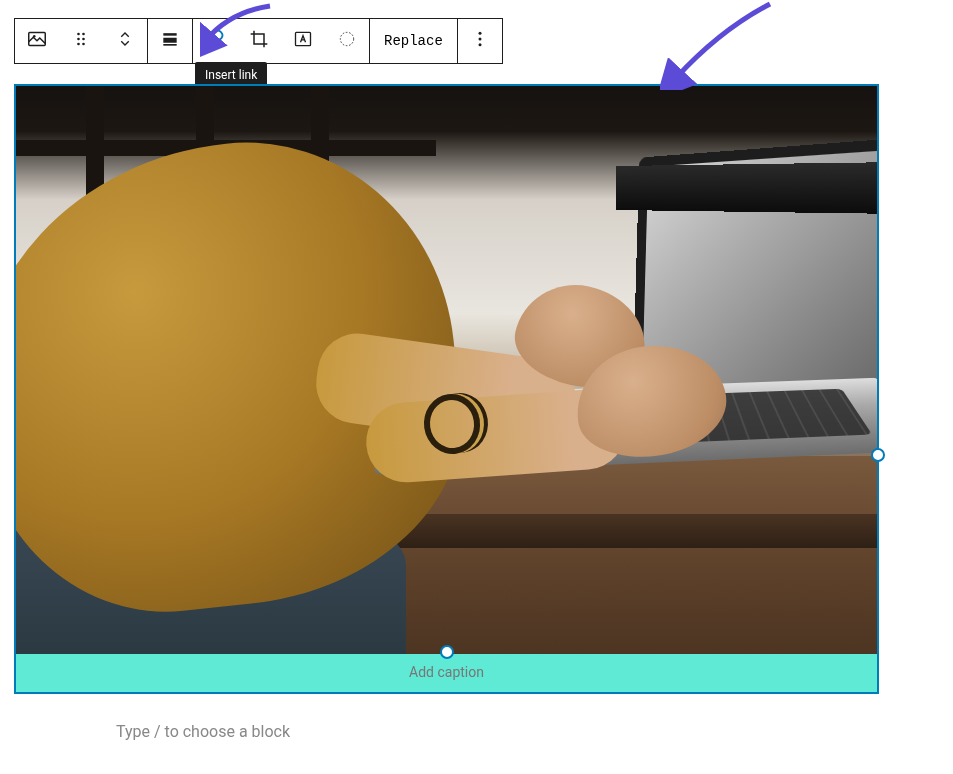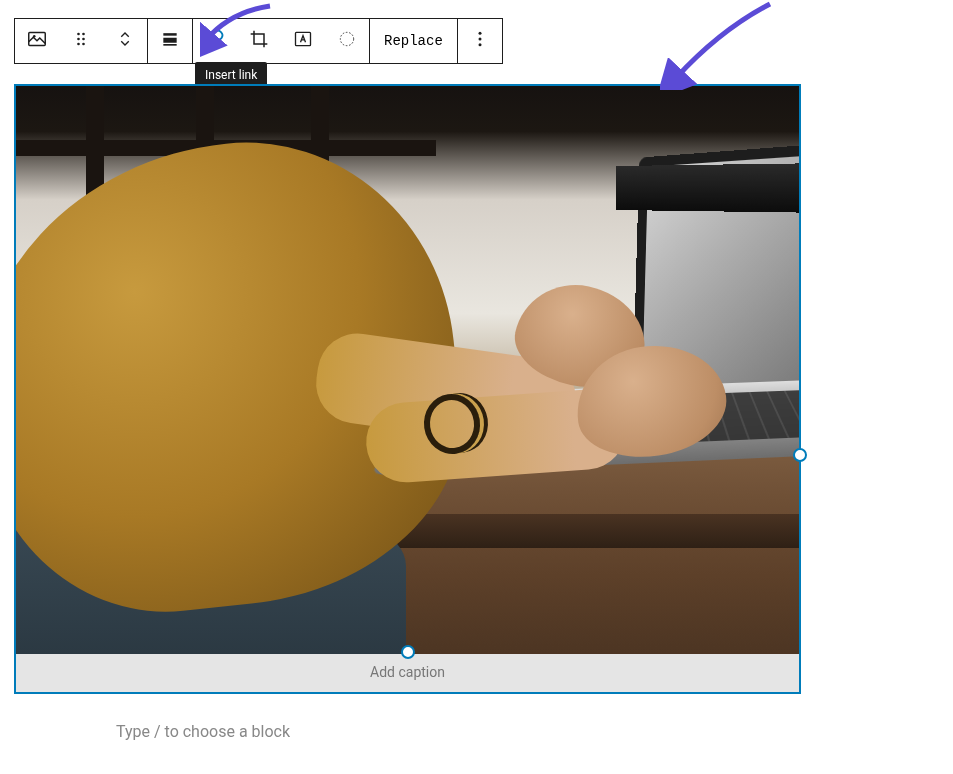--- a/index.html
+++ b/index.html
@@ -70,23 +70,23 @@
     left: 470px;
     font-size: 14px;
     color: #555;
   }
 
   
   .image-block {
     position: absolute;
     top: 84px;
     left: 14px;
-    width: 787px;
+    width: 865px;
     border: 2px solid #007cba;
-    background: #e5e5e5;
+    background: #5eead4;
   }
   .image-area {
     width: 100%;
     height: 568px;
     position: relative;
     overflow: hidden;
   }
   .caption {
     text-align: center;
     color: #777;

